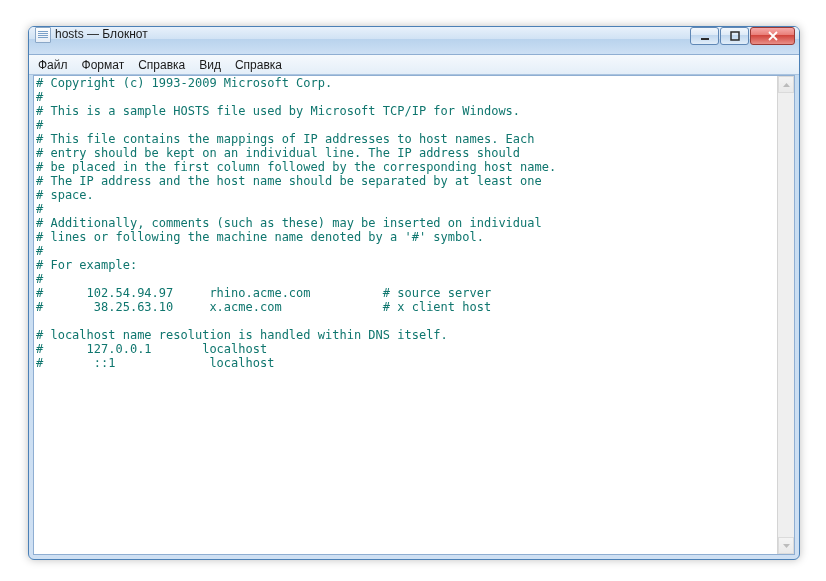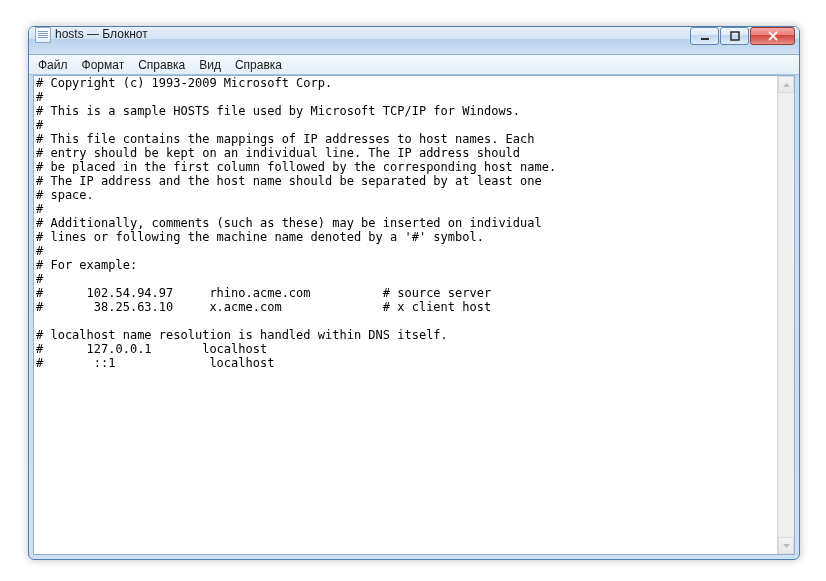--- a/index.html
+++ b/index.html
@@ -98,21 +98,21 @@
     border: 1px solid #8faed2;
     background: #fff;
     position: relative;
     display: flex;
   }
   .editor {
     flex: 1;
     font-family: "Lucida Console", Consolas, monospace;
     font-size: 12px;
     line-height: 14px;
-    color: #000000;
+    color: #0f766e;
     white-space: pre;
     padding: 0 2px;
     overflow: hidden;
   }
   .scrollbar-v {
     width: 17px;
     background: #f0f0f0;
     border-left: 1px solid #d4d4d4;
     display: flex;
     flex-direction: column;

